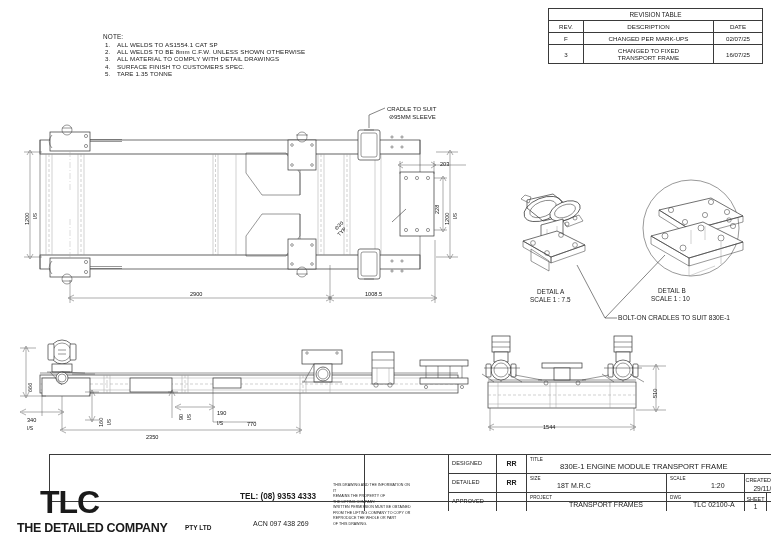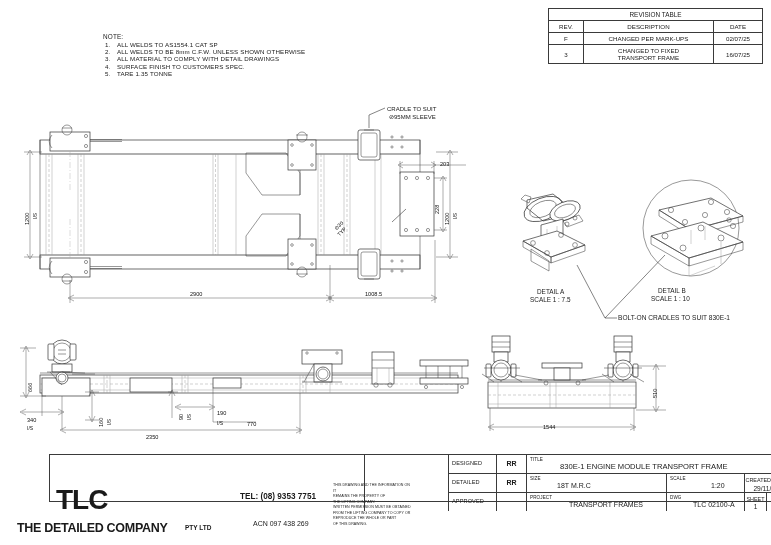--- a/index.html
+++ b/index.html
@@ -28,21 +28,21 @@
   
   #title-block{position:absolute;left:17px;top:454px;width:737px;height:48px;
        border:1px solid #3a3a3a;box-sizing:border-box;margin-left:32px;}
   #title-block .cell{position:absolute;box-sizing:border-box;}
   .bdr-r{border-right:1px solid #3a3a3a;}
   .bdr-b{border-bottom:1px solid #3a3a3a;}
   .lbl{position:absolute;font-size:4.6px;left:3px;top:2px;letter-spacing:.1px;}
   .val{position:absolute;font-size:7px;}
   .val-c{position:absolute;width:100%;text-align:center;font-size:7px;}
 
-  #logo-tlc{position:absolute;left:56px;top:484px;font-size:28px;font-weight:bold;
+  #logo-tlc{position:absolute;left:40px;top:484px;font-size:32px;font-weight:bold;
        letter-spacing:-1px;}
   #logo-sub{position:absolute;left:17px;top:521px;font-size:12.5px;font-weight:bold;
        letter-spacing:-.3px;}
   #logo-ptyltd{position:absolute;left:185px;top:524px;font-size:6.5px;font-weight:bold;}
   #tel-line{position:absolute;left:240px;top:492px;font-size:8.2px;font-weight:bold;}
   #acn-line{position:absolute;left:253px;top:520px;font-size:7px;}
   #legal-text{position:absolute;left:333px;top:483px;width:78px;font-size:3.6px;
        line-height:1.55;letter-spacing:.05px;}
   .dimtxt{position:absolute;font-size:5.6px;color:#111;white-space:nowrap;}
   svg{position:absolute;overflow:visible;}
@@ -585,21 +585,21 @@
     </div>
     <div class="cell" style="left:717px;top:38px;width:20px;height:18px;">
       <span class="val-c" style="top:3px;font-size:5.4px;">REV</span>
       <span class="val-c" style="top:10px;font-size:6.6px;">3</span>
     </div>
   </div>
 
   <div id="logo-tlc">TLC</div>
   <div id="logo-sub">THE DETAILED COMPANY</div>
   <div id="logo-ptyltd">PTY LTD</div>
-  <div id="tel-line">TEL: (08) 9353 7751</div>
+  <div id="tel-line">TEL: (08) 9353 4333</div>
   <div id="acn-line">ACN 097 438 269</div>
 
   <div id="legal-text">
     <div>THIS DRAWING AND THE INFORMATION ON IT</div>
     <div>REMAINS THE PROPERTY OF</div>
     <div>THE LIFTING COMPANY.</div>
     <div>WRITTEN PERMISSION MUST BE OBTAINED</div>
     <div>FROM THE LIFTING COMPANY TO COPY OR</div>
     <div>REPRODUCE THE WHOLE OR PART</div>
     <div>OF THIS DRAWING.</div>

